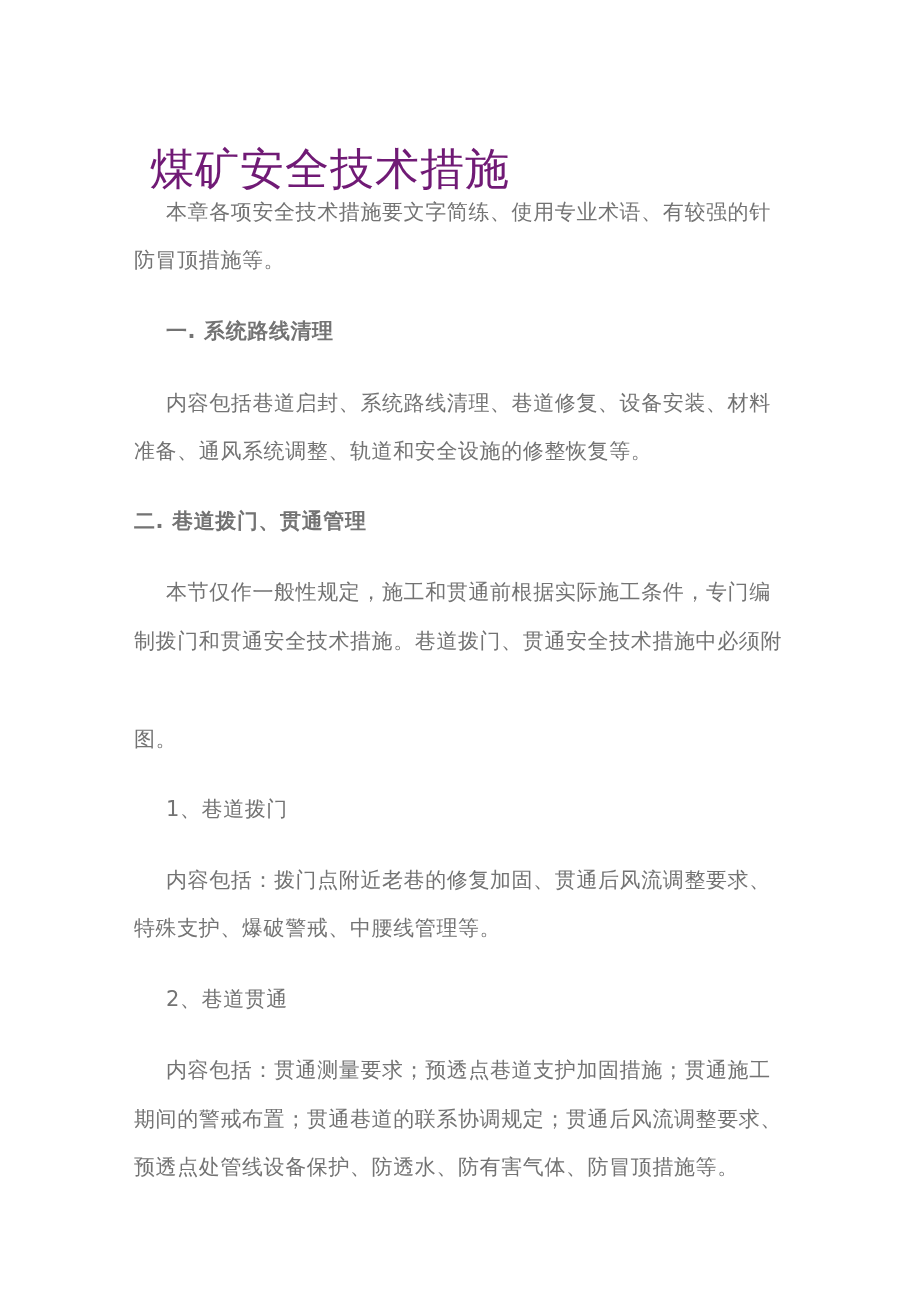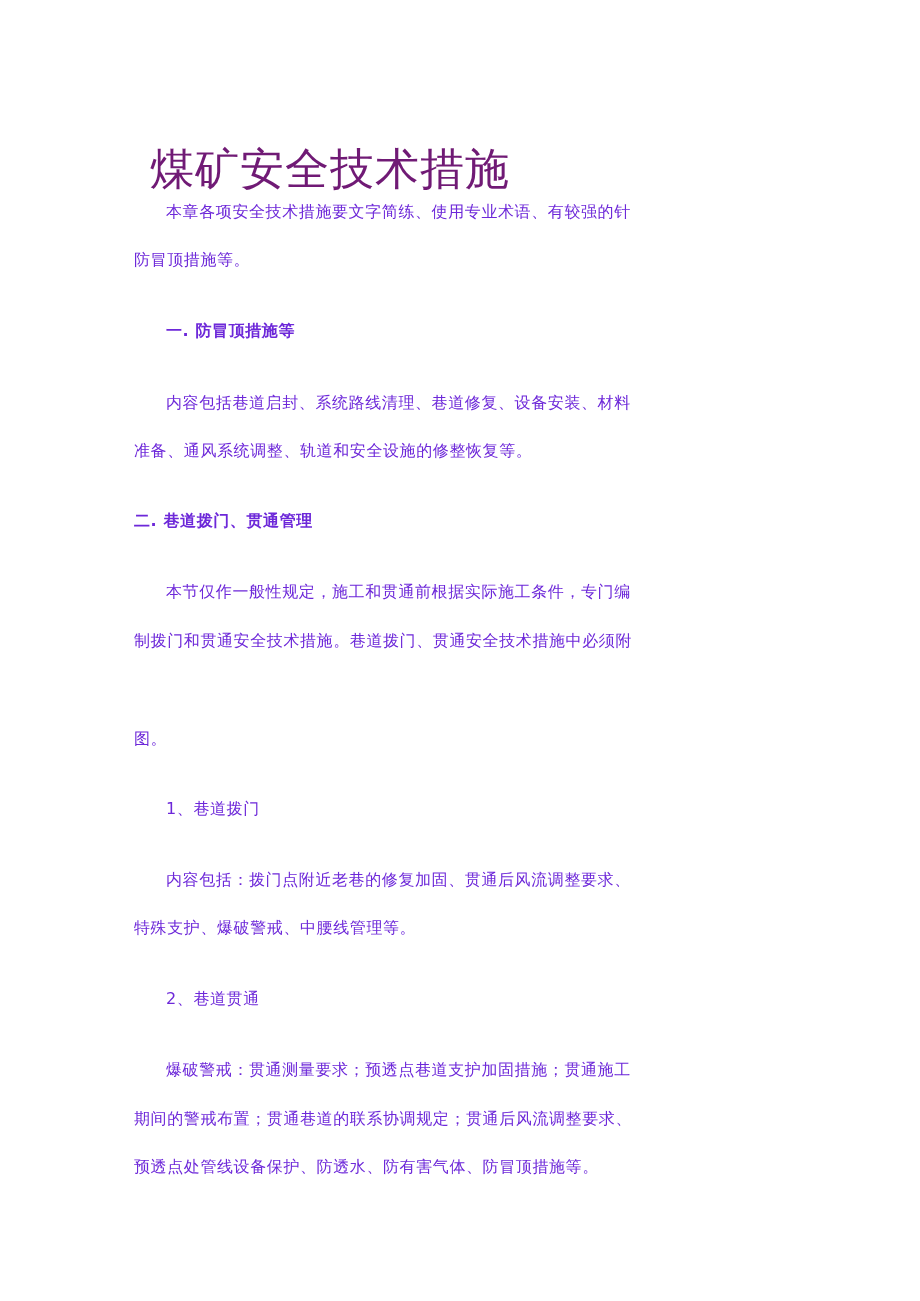--- a/index.html
+++ b/index.html
@@ -1,45 +1,45 @@
 <!DOCTYPE html>
 <html><head>
 <meta charset="utf-8">
 <style>
   html, body { margin: 0; padding: 0; background: #ffffff; }
   body { width: 920px; height: 1301px; position: relative; overflow: hidden; color: #111; font-family: "DejaVu Sans", "Liberation Sans", sans-serif; }
   .page { position: absolute; left: 0; top: 0; width: 920px; height: 1301px; }
   .title { position: absolute; left: 134px; top: 128px; font-family: "DejaVu Serif", "Liberation Serif", serif; font-size: 44px; letter-spacing: 1px; font-weight: normal; margin: 16px; line-height: 50px; color: #701a75; }
-  .line { position: absolute; left: 134px; font-size: 16px; line-height: 28px; white-space: nowrap; letter-spacing: 0.6px; color: #6d28d9; }
+  .line { position: absolute; left: 134px; font-size: 21px; line-height: 28px; white-space: nowrap; letter-spacing: 0.6px; color: #737373; }
   .indent { left: 166px; }
   .bold { font-weight: bold; }
 </style>
 </head>
 <body>
 
 <div class="page">
   <h1 class="title">煤矿安全技术措施</h1>
 
   <div class="line indent" style="top:198px">本章各项安全技术措施要文字简练、使用专业术语、有较强的针</div>
   <div class="line" style="top:246px">防冒顶措施等。</div>
 
-  <div class="line indent bold" style="top:317px">一. 防冒顶措施等</div>
+  <div class="line indent bold" style="top:317px">一. 系统路线清理</div>
 
   <div class="line" style="top:437px">准备、通风系统调整、轨道和安全设施的修整恢复等。</div>
   <div class="line indent" style="top:389px">内容包括巷道启封、系统路线清理、巷道修复、设备安装、材料</div>
 
   <div class="line bold" style="top:507px">二. 巷道拨门、贯通管理</div>
 
   <div class="line indent" style="top:578px">本节仅作一般性规定，施工和贯通前根据实际施工条件，专门编</div>
   <div class="line" style="top:627px">制拨门和贯通安全技术措施。巷道拨门、贯通安全技术措施中必须附</div>
   <div class="line" style="top:725px">图。</div>
 
   <div class="line indent" style="top:795px">1、巷道拨门</div>
 
   <div class="line indent" style="top:866px">内容包括：拨门点附近老巷的修复加固、贯通后风流调整要求、</div>
   <div class="line" style="top:914px">特殊支护、爆破警戒、中腰线管理等。</div>
 
   <div class="line indent" style="top:985px">2、巷道贯通</div>
 
-  <div class="line indent" style="top:1056px">爆破警戒：贯通测量要求；预透点巷道支护加固措施；贯通施工</div>
+  <div class="line indent" style="top:1056px">内容包括：贯通测量要求；预透点巷道支护加固措施；贯通施工</div>
   <div class="line" style="top:1105px">期间的警戒布置；贯通巷道的联系协调规定；贯通后风流调整要求、</div>
   <div class="line" style="top:1153px">预透点处管线设备保护、防透水、防有害气体、防冒顶措施等。</div>
 </div>
 
 </body></html>

